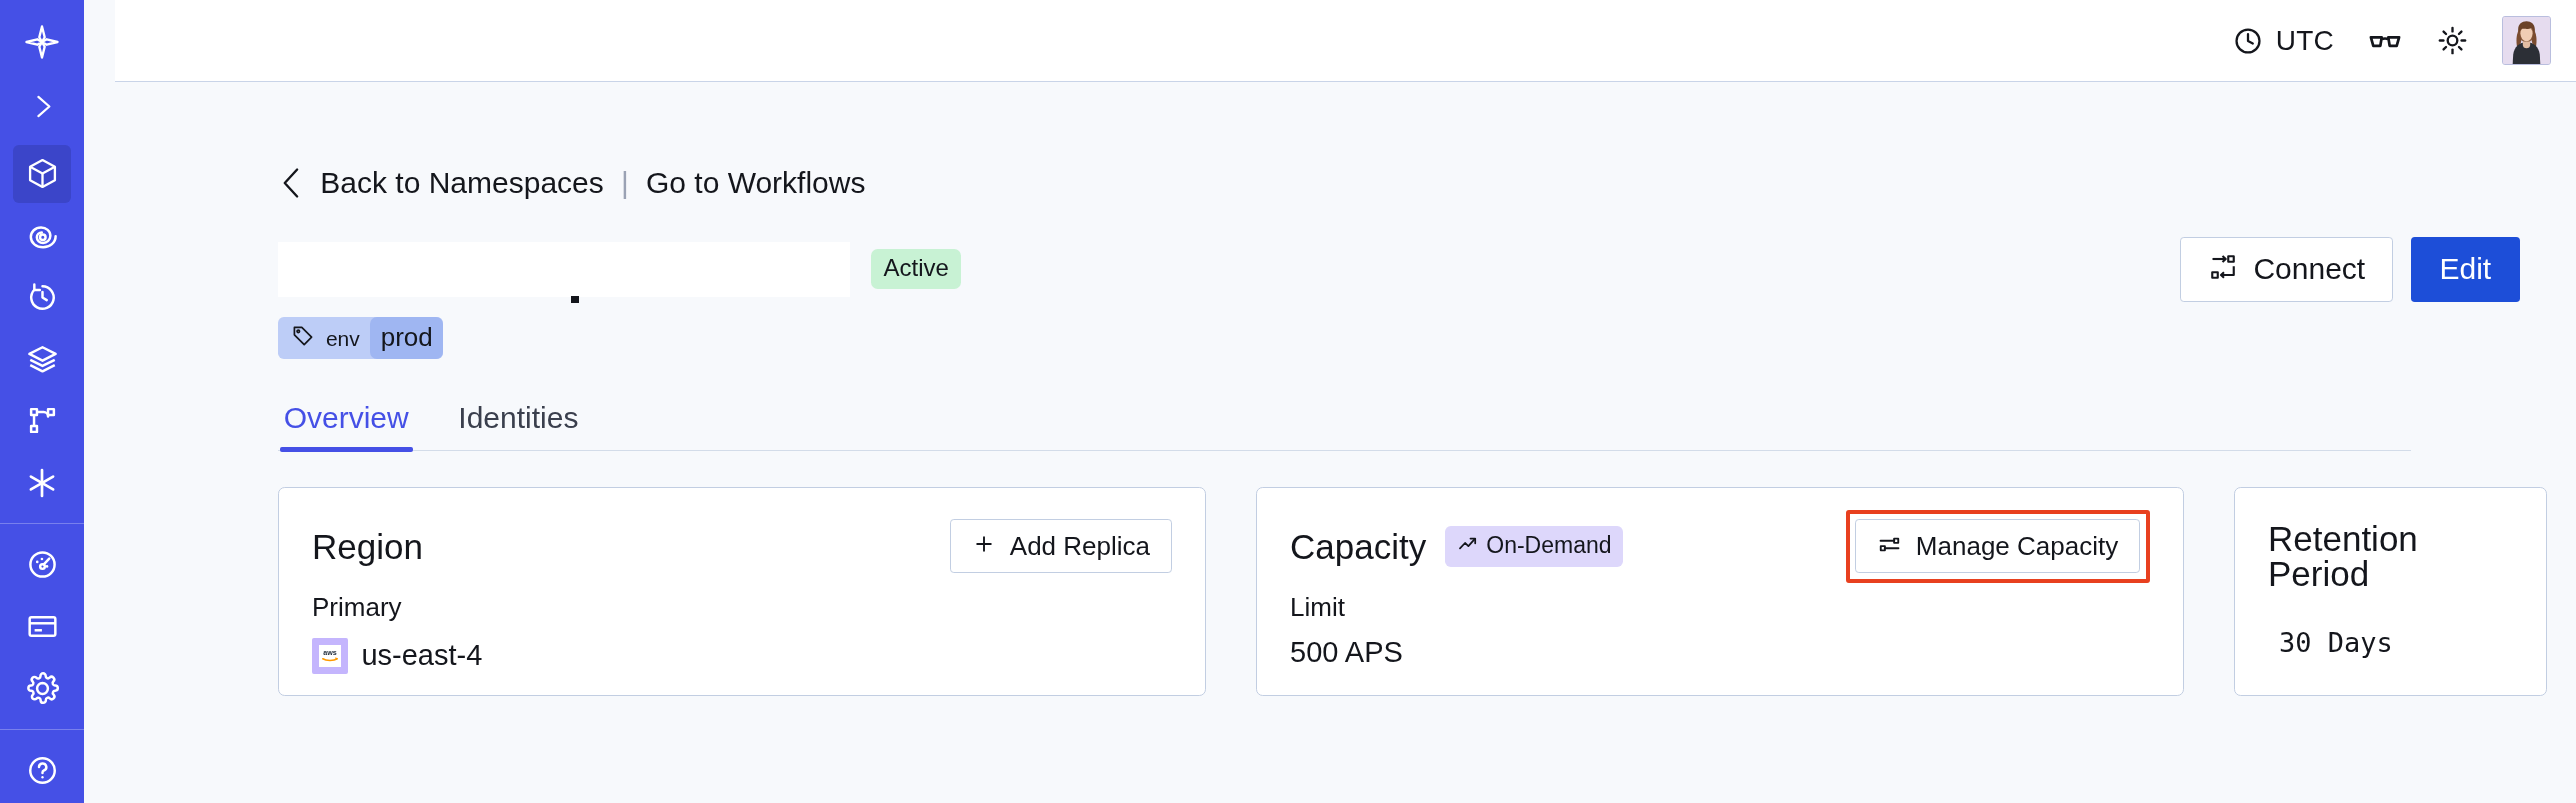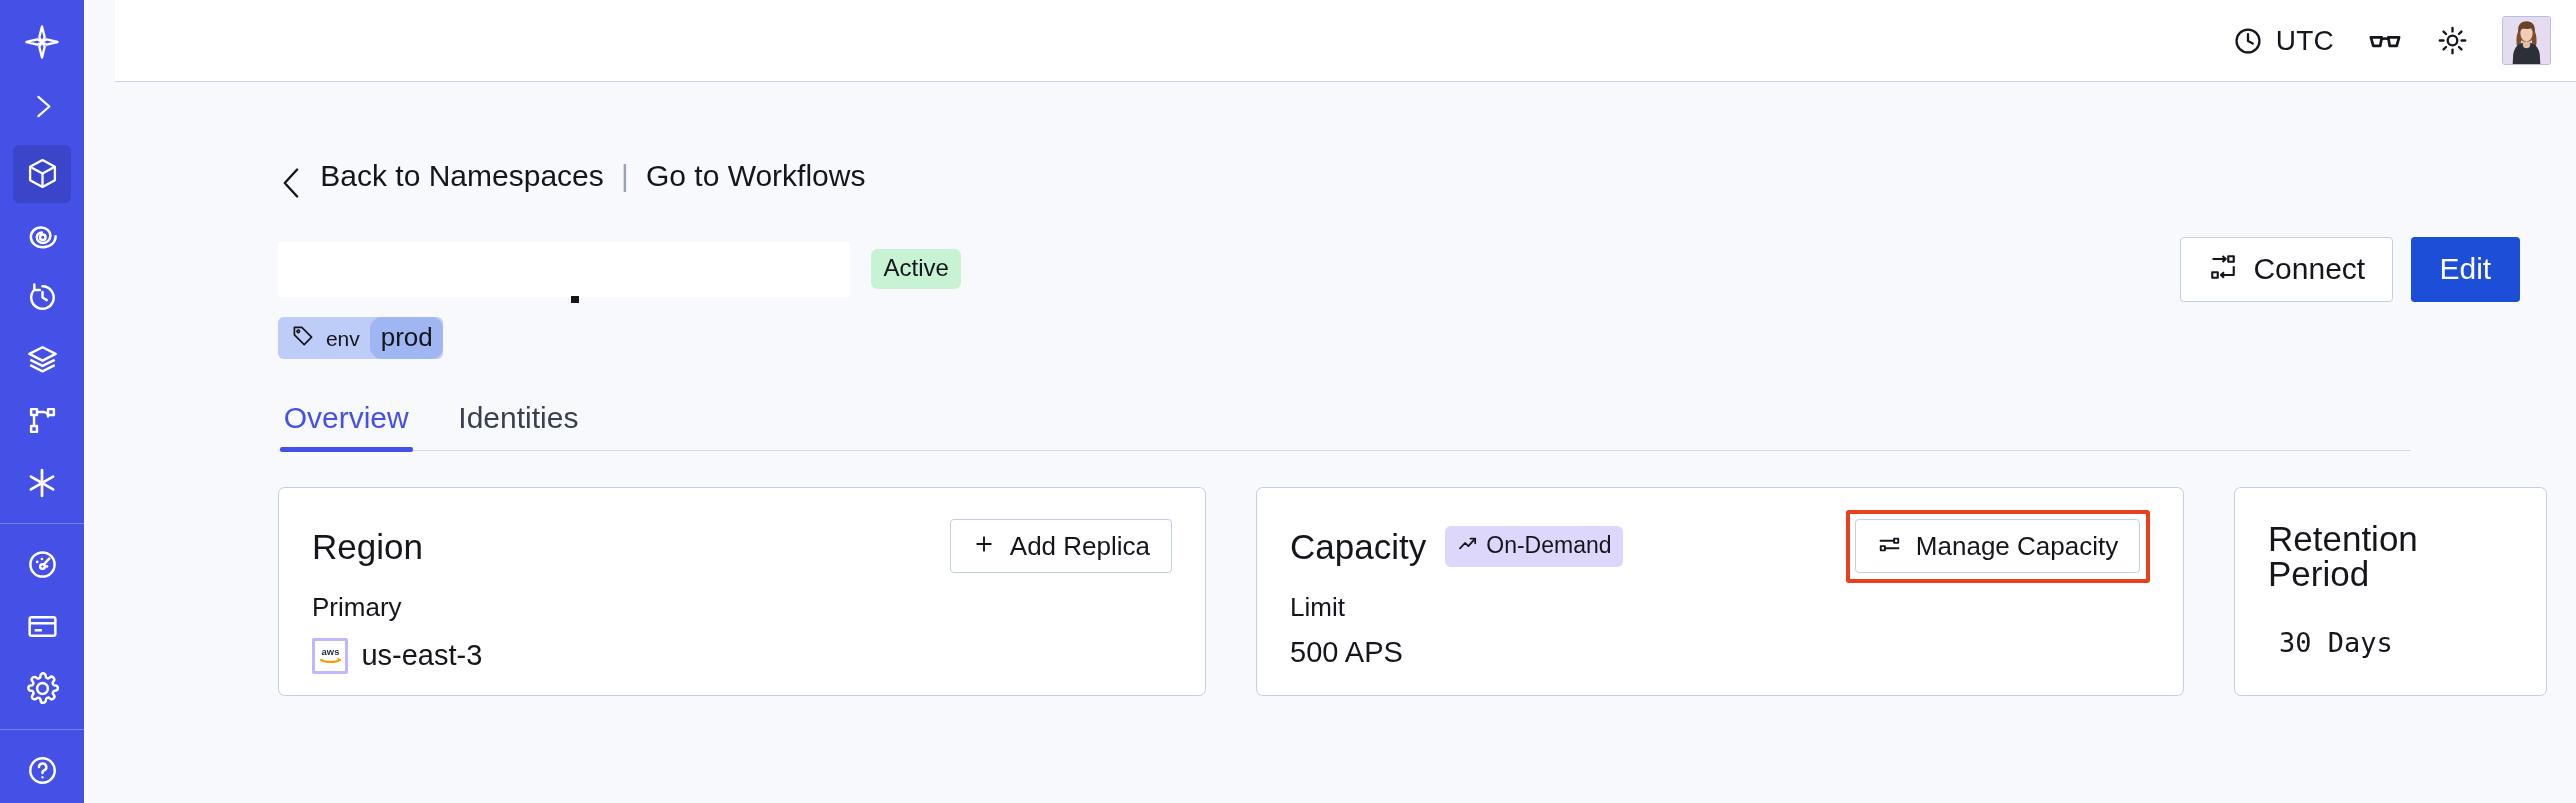--- a/index.html
+++ b/index.html
@@ -115,20 +115,21 @@
     flex: 1 1 auto;
     min-height: 0;
     overflow: hidden;
     padding: 0 50px 0 0;
   }
   .content { padding-left: 163px; }
 
   
   .crumbs {
     display: flex;
+    align-items: center;
     gap: 15.3px;
     margin-top: 79px;
     height: 44px;
   }
   .crumb-back-icon { display: flex; align-items: center; cursor: pointer; }
   .crumb-link {
     font-size: 30px;
     color: #14161c;
     cursor: pointer;
     line-height: 1;
@@ -224,21 +225,21 @@
   }
   .tag-key {
     font-size: 21px;
     color: #14161c;
     line-height: 1;
   }
   .tag-val {
     font-size: 26px;
     color: #14161c;
     background: #9fb6f2;
-    border-radius: 12px;
+    border-radius: 7px;
     padding: 7.7px 10.5px 9.6px;
     line-height: 1;
     margin-right: 0;
     align-self: stretch;
     display: flex;
     align-items: center;
   }
 
   
   .tabs {
@@ -361,21 +362,21 @@
     font-size: 29px;
     color: #14161c;
     line-height: 1;
   }
   .mono { font-family: "DejaVu Sans Mono", "Liberation Mono", monospace; font-size: 27px; }
   .retention-value { margin-top: 38px; margin-left: 11px; }
 
   .aws-logo {
     width: 36px;
     height: 36px;
-    border: 3px solid #c4b5fd;
+    border: 7px solid #c4b5fd;
     border-radius: 1.9px;
     background: #ffffff;
     display: flex;
     align-items: center;
     justify-content: center;
     flex: 0 0 36px;
   }
 </style>
 </head>
 <body>
@@ -647,21 +648,21 @@
             </div>
             <div class="card-sublabel">Primary</div>
             <div class="card-value-row">
               <span class="aws-logo">
                 <svg width="29" height="29" viewBox="0 0 40 40">
                   <text x="20" y="19" font-family="'Liberation Sans',sans-serif" font-size="13" font-weight="bold" fill="#232f3e" text-anchor="middle">aws</text>
                   <path d="M7 26c6 4 20 4 26 0" stroke="#ff9900" stroke-width="3" fill="none" stroke-linecap="round"></path>
                   <path d="M30 22.5 34 26l-4 2.6z" fill="#ff9900"></path>
                 </svg>
               </span>
-              <span class="card-value">us-east-3</span>
+              <span class="card-value">us-east-4</span>
             </div>
           </section>
 
           <section class="card card-capacity">
             <div class="card-head">
               <span class="card-title">Capacity</span>
               <span class="badge-ondemand">
                 <span>
                   <svg width="21" height="21" viewBox="0 0 24 24" fill="none" stroke="#14161c" stroke-width="2" stroke-linecap="round" stroke-linejoin="round">
                     <polyline points="3.4,17.6 9.2,11.4 13,15 20.4,6.8"></polyline>

